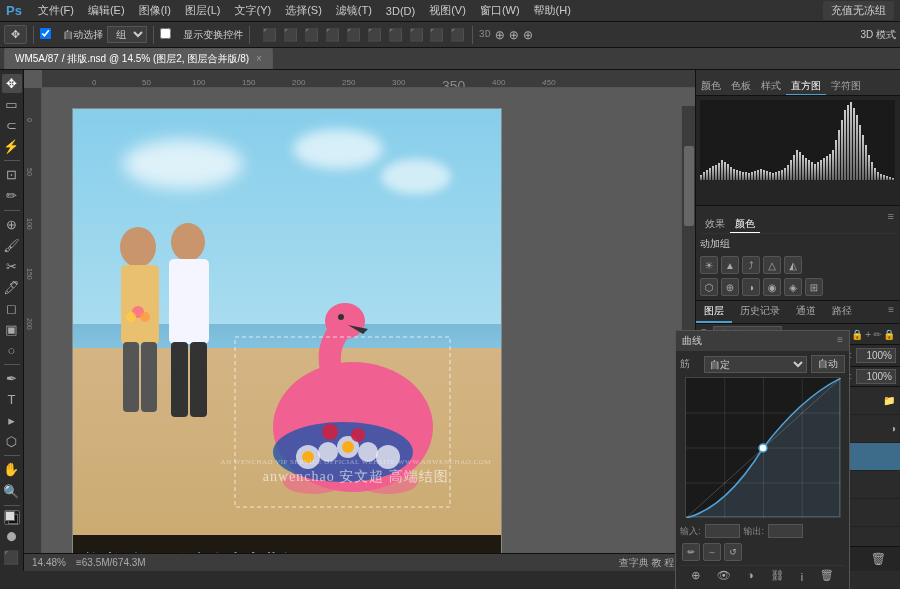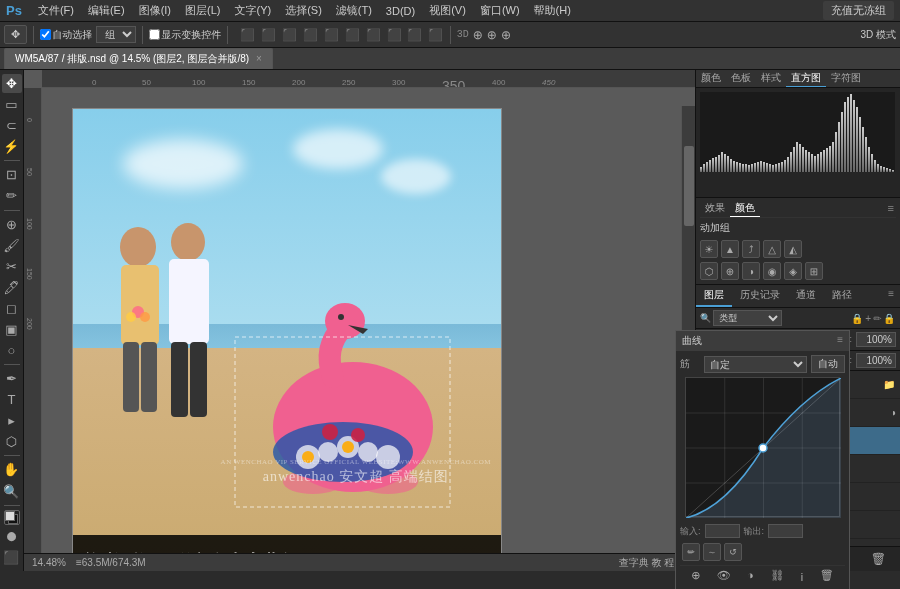--- a/index.html
+++ b/index.html
@@ -15,21 +15,21 @@
     .menu-right { margin-left: auto; color: #ccc; font-size: 11px; padding: 2px 8px; background: #3d3d3d; border-radius: 2px; }
 
     
     #toolbar {
       width: 100%; height: 26px; background: #323232; display: flex; align-items: center;
       border-bottom: 1px solid #111; padding: 0 4px; gap: 4px;
     }
     .tb-btn { background: #3d3d3d; border: 1px solid #555; color: #ccc; font-size: 10px; padding: 2px 6px; cursor: pointer; border-radius: 2px; white-space: nowrap; }
     .tb-sep { width: 1px; height: 18px; background: #555; margin: 0 2px; }
     .tb-select { background: #3d3d3d; border: 1px solid #555; color: #ccc; font-size: 10px; padding: 1px 4px; cursor: pointer; }
-    .tb-checkbox { display: flex; align-items: center; gap: 1px; font-size: 10px; color: #ccc; }
+    .tb-checkbox { display: flex; gap: 12px; font-size: 10px; color: #ccc; }
     .tb-icons { display: flex; align-items: center; gap: 6px; margin-left: 6px; }
     .tb-icon { color: #aaa; font-size: 12px; cursor: pointer; }
     .tb-mode { margin-left: auto; color: #ccc; font-size: 10px; }
 
     
     #tab-bar {
       width: 100%; height: 22px; background: #3c3c3c; display: flex; align-items: center;
       border-bottom: 1px solid #111; padding: 0 4px;
     }
     .tab-item { background: #4a4a4a; border: 1px solid #555; border-bottom: none; color: #ccc; font-size: 10px; padding: 3px 10px; cursor: pointer; margin-right: 12px; border-radius: 2px 2px 0 0; }
@@ -86,21 +86,21 @@
       width: 205px; background: #2b2b2b; border-left: 1px solid #111; flex-shrink: 0;
       display: flex; flex-direction: column;
     }
     
     
     #histogram-panel {
       height: 110px; border-bottom: 1px solid #111; padding: 4px;
       background: #252525;
     }
     #histogram-canvas { width: 195px; height: 80px; background: #1a1a1a; position: relative; overflow: hidden; }
-    .ptab { font-size: 10px; color: #aaa; padding: 1px 5px; cursor: pointer; }
+    .ptab { font-size: 10px; color: #aaa; padding: 1px 5px; cursor: pointer; margin-top: 8px; }
     .ptab.active { color: #fff; border-bottom: 1px solid #4a9fd5; }
     
     
     .action-icons { display: flex; gap: 3px; padding: 2px 0; flex-wrap: wrap; }
     .act-icon { width: 18px; height: 18px; background: #3d3d3d; border: 1px solid #555; border-radius: 2px;
       display: flex; align-items: center; justify-content: center; color: #aaa; font-size: 10px; cursor: pointer; }
     
     
     #layers-panel { flex: 1; display: flex; flex-direction: column; overflow: hidden; }
     .layers-tabs { display: flex; border-bottom: 1px solid #111; }

